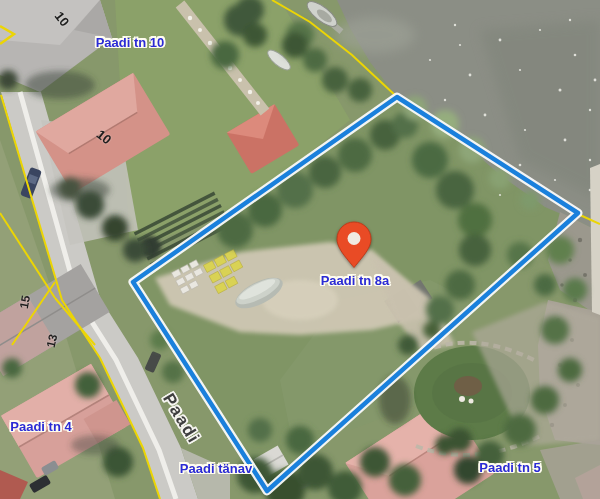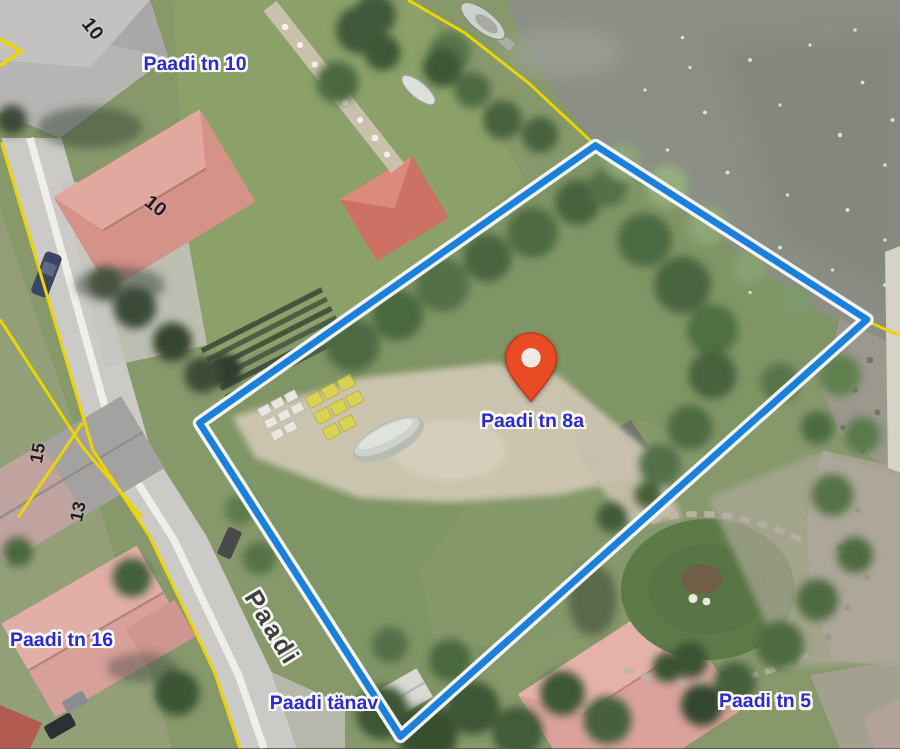--- a/index.html
+++ b/index.html
@@ -333,21 +333,21 @@
 
     <g>
       <polygon points="397,97 578,213 267,491 133,282" fill="none" stroke="#fafafa" stroke-width="9" stroke-linejoin="round" opacity="0.95"></polygon>
       <polygon points="397,97 578,213 267,491 133,282" fill="none" stroke="#1a80dc" stroke-width="4.5" stroke-linejoin="round"></polygon>
     </g>
   </svg>
 
   <div class="overlay">
     <div class="lbl addr" style="left:130px;top:42px;">Paadi tn 10</div>
     <div class="lbl addr" style="left:343px;top:280px;padding-left:24px;">Paadi tn 8a</div>
-    <div class="lbl addr" style="left:41px;top:426px;">Paadi tn 16</div>
+    <div class="lbl addr" style="left:41px;top:426px;">Paadi tn 4</div>
     <div class="lbl addr" style="left:216px;top:468px;">Paadi tänav</div>
     <div class="lbl addr" style="left:510px;top:467px;">Paadi tn 5</div>
     <div class="lbl street" style="left:181px;top:419px;">Paadi</div>
     <div class="lbl roofnum" style="left:62px;top:19px;transform:translate(-50%,-50%) rotate(52deg);">10</div>
     <div class="lbl roofnum" style="left:104px;top:137px;transform:translate(-50%,-50%) rotate(38deg);">10</div>
     <div class="lbl roofnum" style="left:25px;top:302px;font-size:12px;transform:translate(-50%,-50%) rotate(-80deg);">15</div>
     <div class="lbl roofnum" style="left:52px;top:341px;font-size:12px;transform:translate(-50%,-50%) rotate(-78deg);">13</div>
   </div>
 
   <svg class="marker" viewBox="0 0 38 48">

